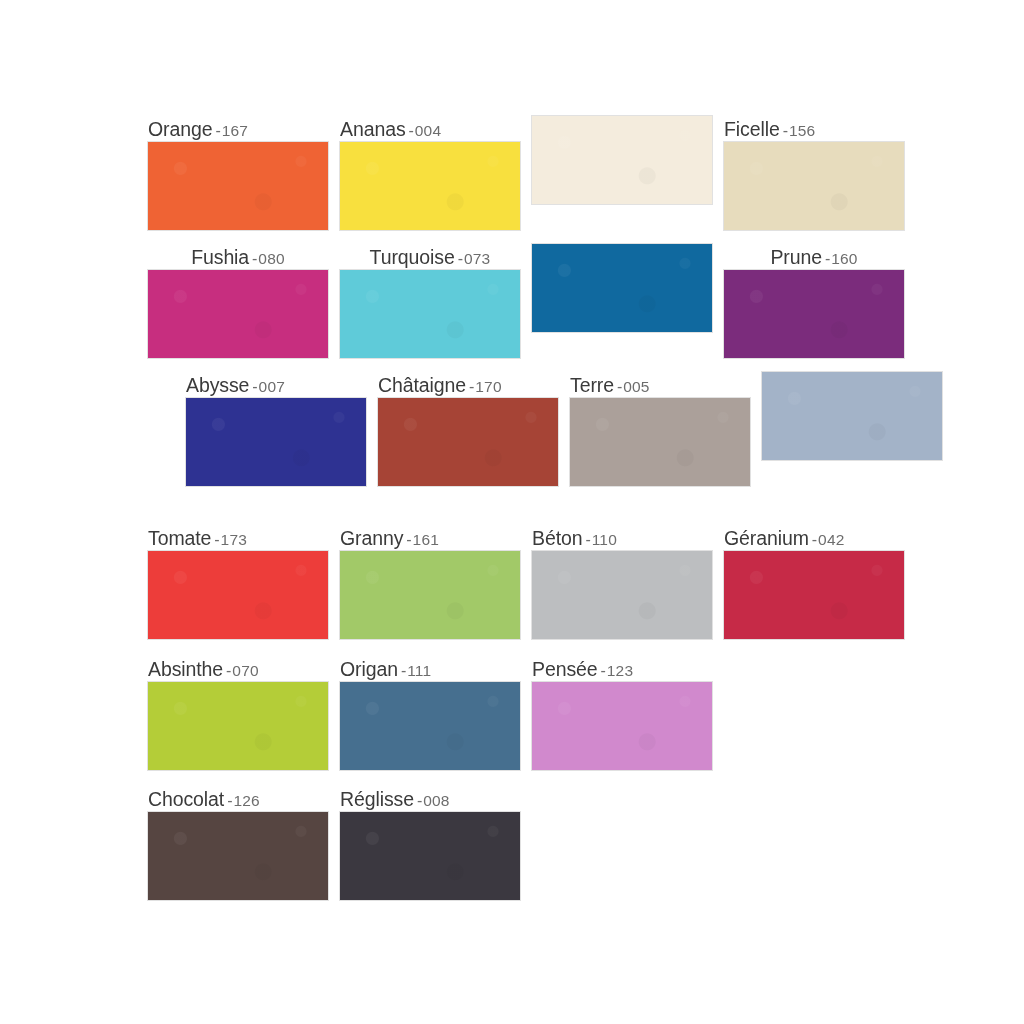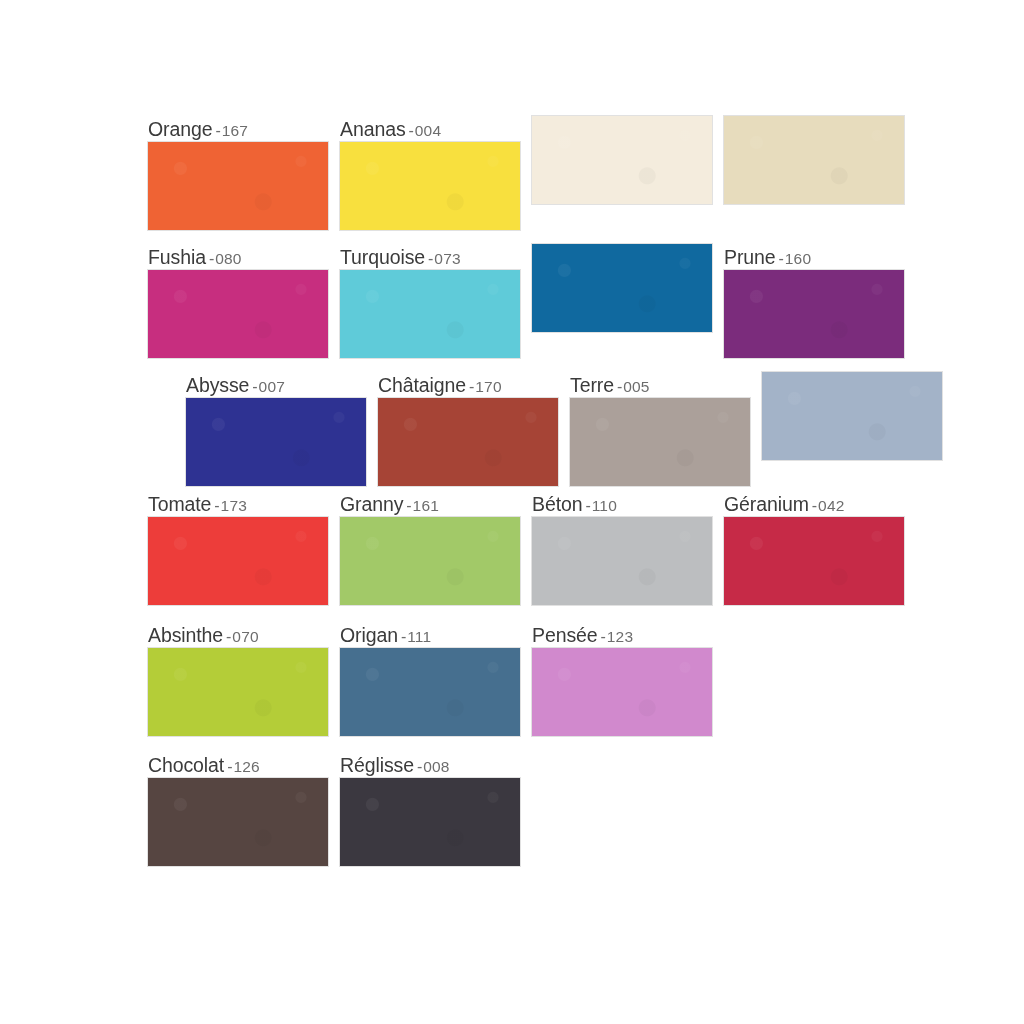--- a/index.html
+++ b/index.html
@@ -87,23 +87,23 @@
     inset: 0;
     background-image:
       radial-gradient(circle at 18% 30%, rgba(255,255,255,0.05) 0 6px, rgba(0,0,0,0) 7px),
       radial-gradient(circle at 64% 68%, rgba(0,0,0,0.03) 0 8px, rgba(0,0,0,0) 9px),
       radial-gradient(circle at 85% 22%, rgba(255,255,255,0.04) 0 5px, rgba(0,0,0,0) 6px);
     pointer-events: none;
   }
 
   
   .row-gap-1 { margin-top: 0px; }
-  .row-gap-2 { margin-top: 14px; }
+  .row-gap-2 { margin-top: 14px; text-align: center; }
   .row-gap-3 { margin-top: 14px; padding-left: 38px; }
-  .row-gap-4 { margin-top: 5px; justify-content: flex-end; }
+  .row-gap-4 { margin-top: 39px; justify-content: flex-end; }
   .row-gap-5 { margin-top: 17px; }
   .row-gap-6 { margin-top: 16px; }
 </style>
 </head>
 <body style="background: rgb(255, 255, 255);">
 
 <div id="swatch-page">
   <div class="palette-grid">
       <div class="palette-row row-gap-1">
         <div class="swatch-cell">
@@ -111,20 +111,21 @@
           <div class="swatch-chip" style="background-color: rgb(239, 99, 52);"></div>
         </div>
         <div class="swatch-cell">
           <div class="swatch-label"><span class="swatch-name">Ananas</span><span class="swatch-sep">-</span><span class="swatch-code">004</span></div>
           <div class="swatch-chip" style="background-color: rgb(248, 224, 62);"></div>
         </div>
         <div class="swatch-cell">
           <div class="swatch-chip" style="background-color: rgb(244, 236, 221);"></div>
         </div>
         <div class="swatch-cell">
+          <div class="swatch-label"><span class="swatch-name">Ficelle</span><span class="swatch-sep">-</span><span class="swatch-code">156</span></div>
           <div class="swatch-chip" style="background-color: rgb(231, 220, 189);"></div>
         </div>
       </div>
       <div class="palette-row row-gap-2">
         <div class="swatch-cell">
           <div class="swatch-label"><span class="swatch-name">Fushia</span><span class="swatch-sep">-</span><span class="swatch-code">080</span></div>
           <div class="swatch-chip" style="background-color: rgb(199, 46, 127);"></div>
         </div>
         <div class="swatch-cell">
           <div class="swatch-label"><span class="swatch-name">Turquoise</span><span class="swatch-sep">-</span><span class="swatch-code">073</span></div>

